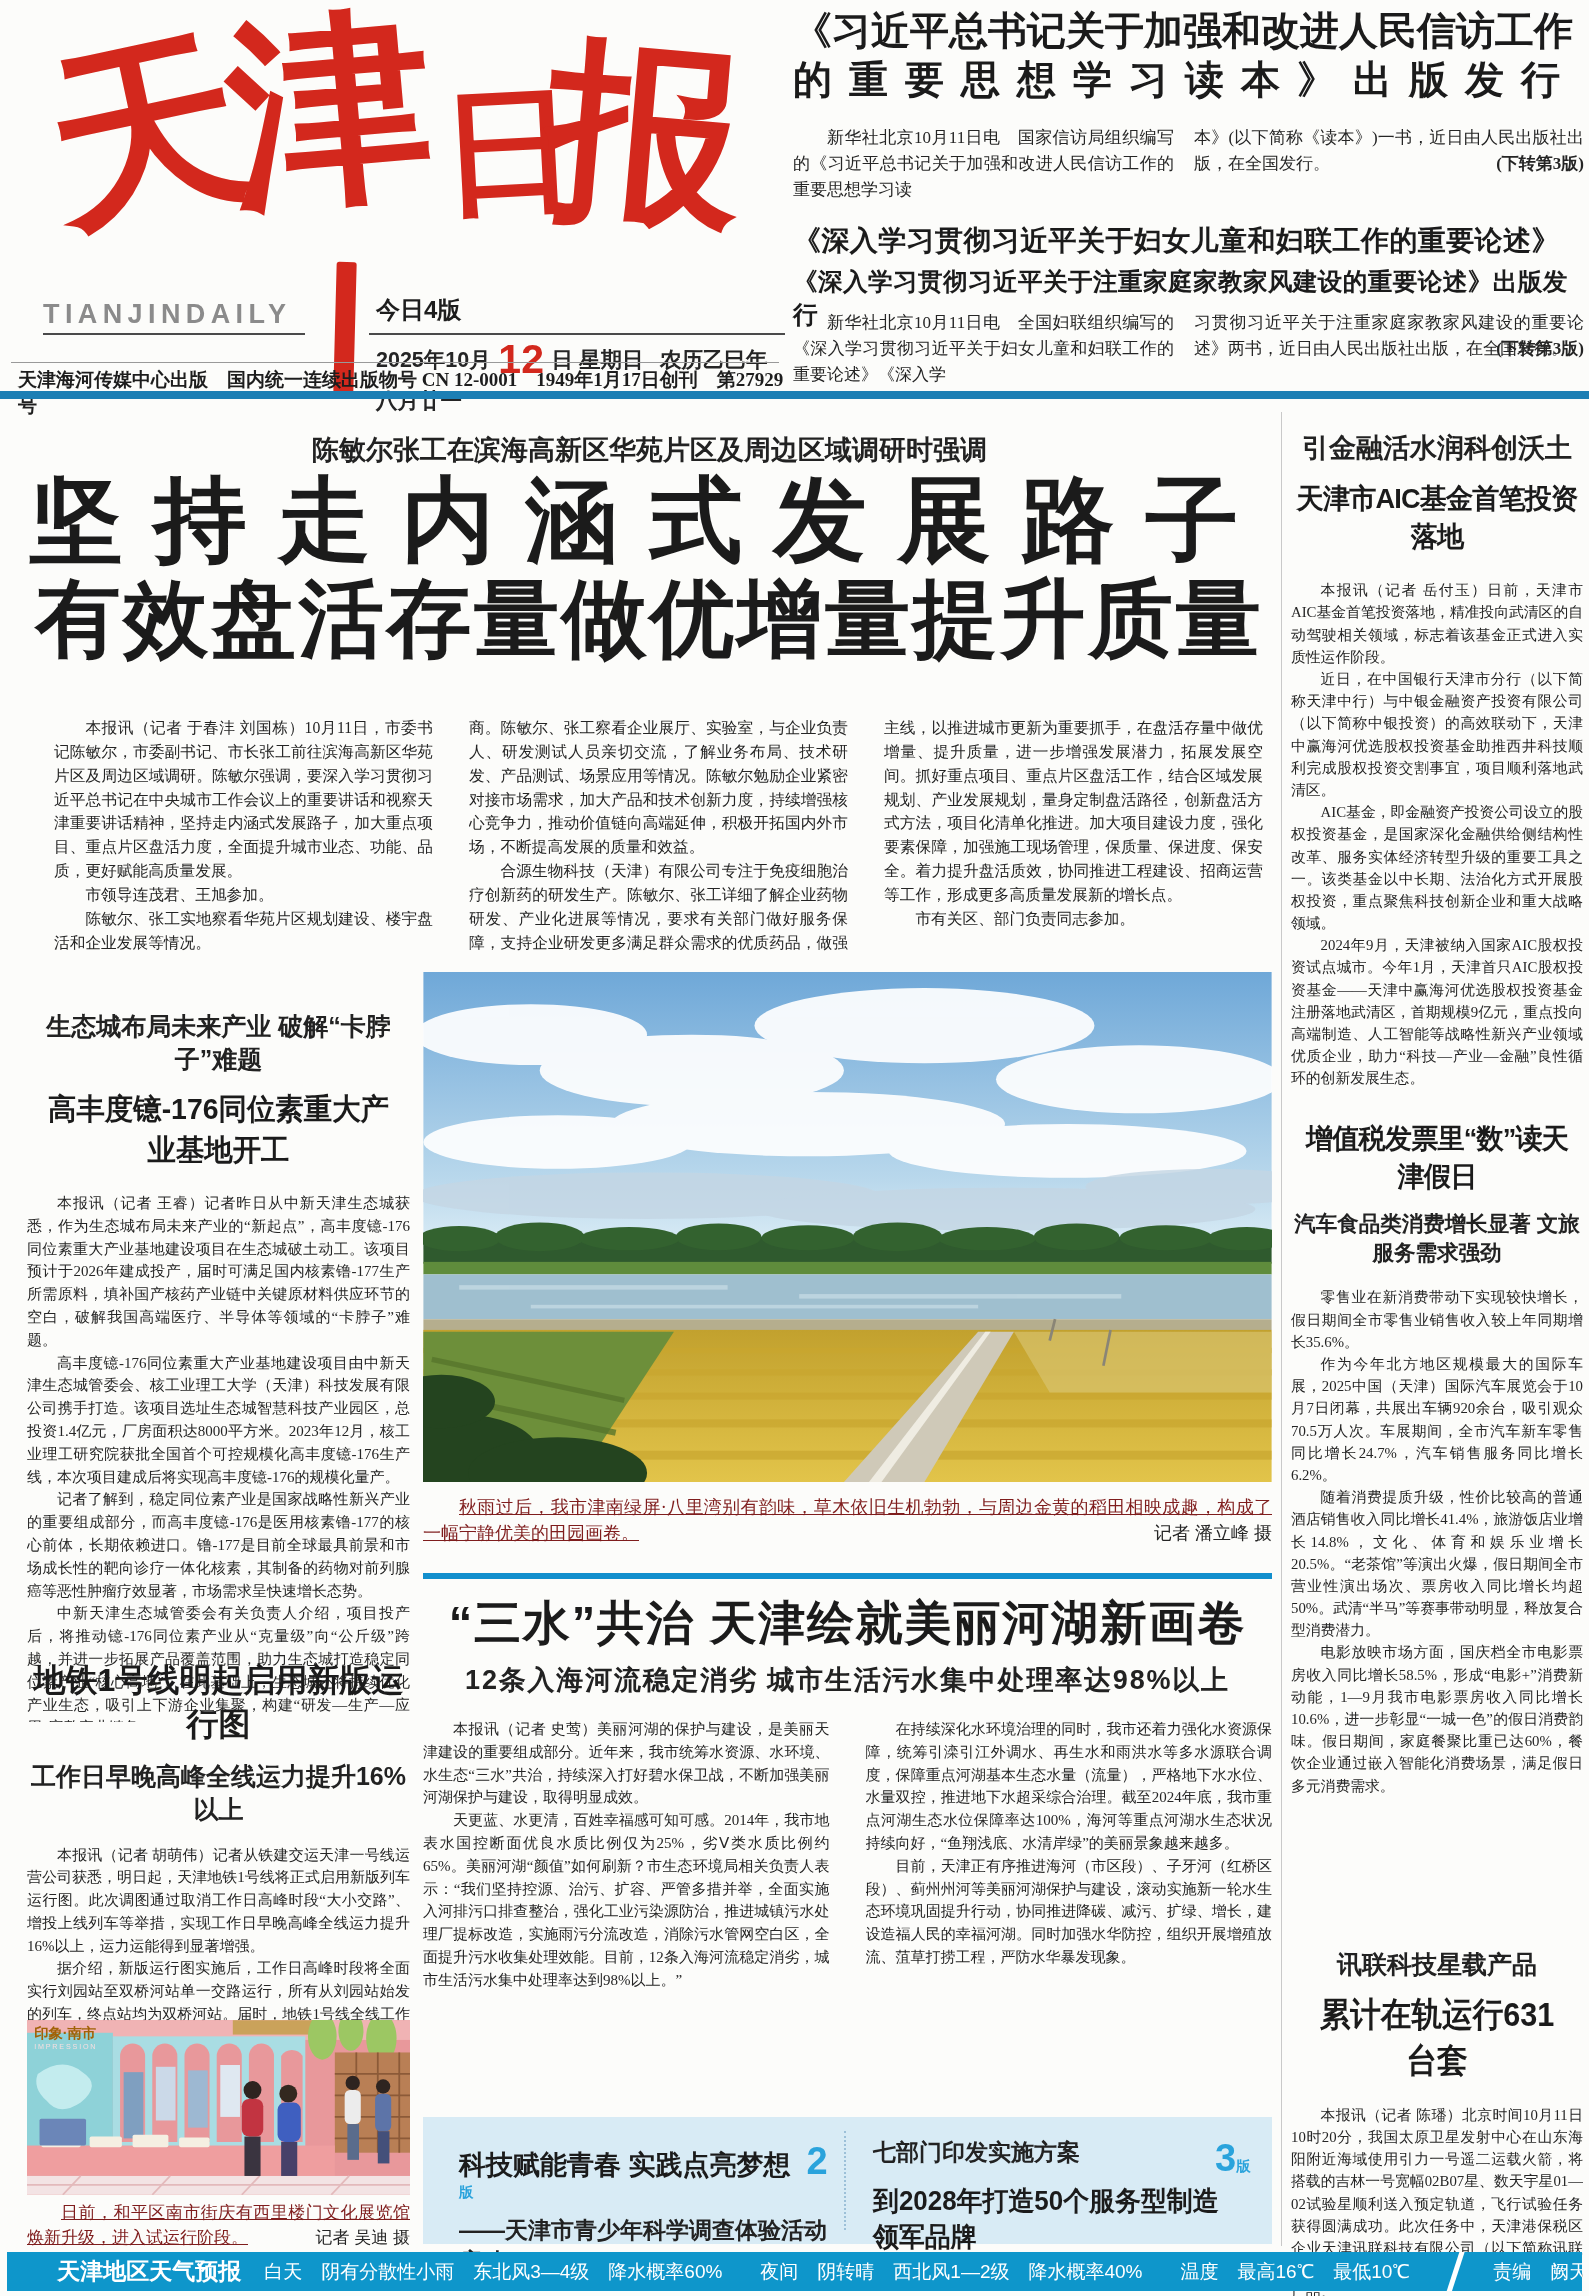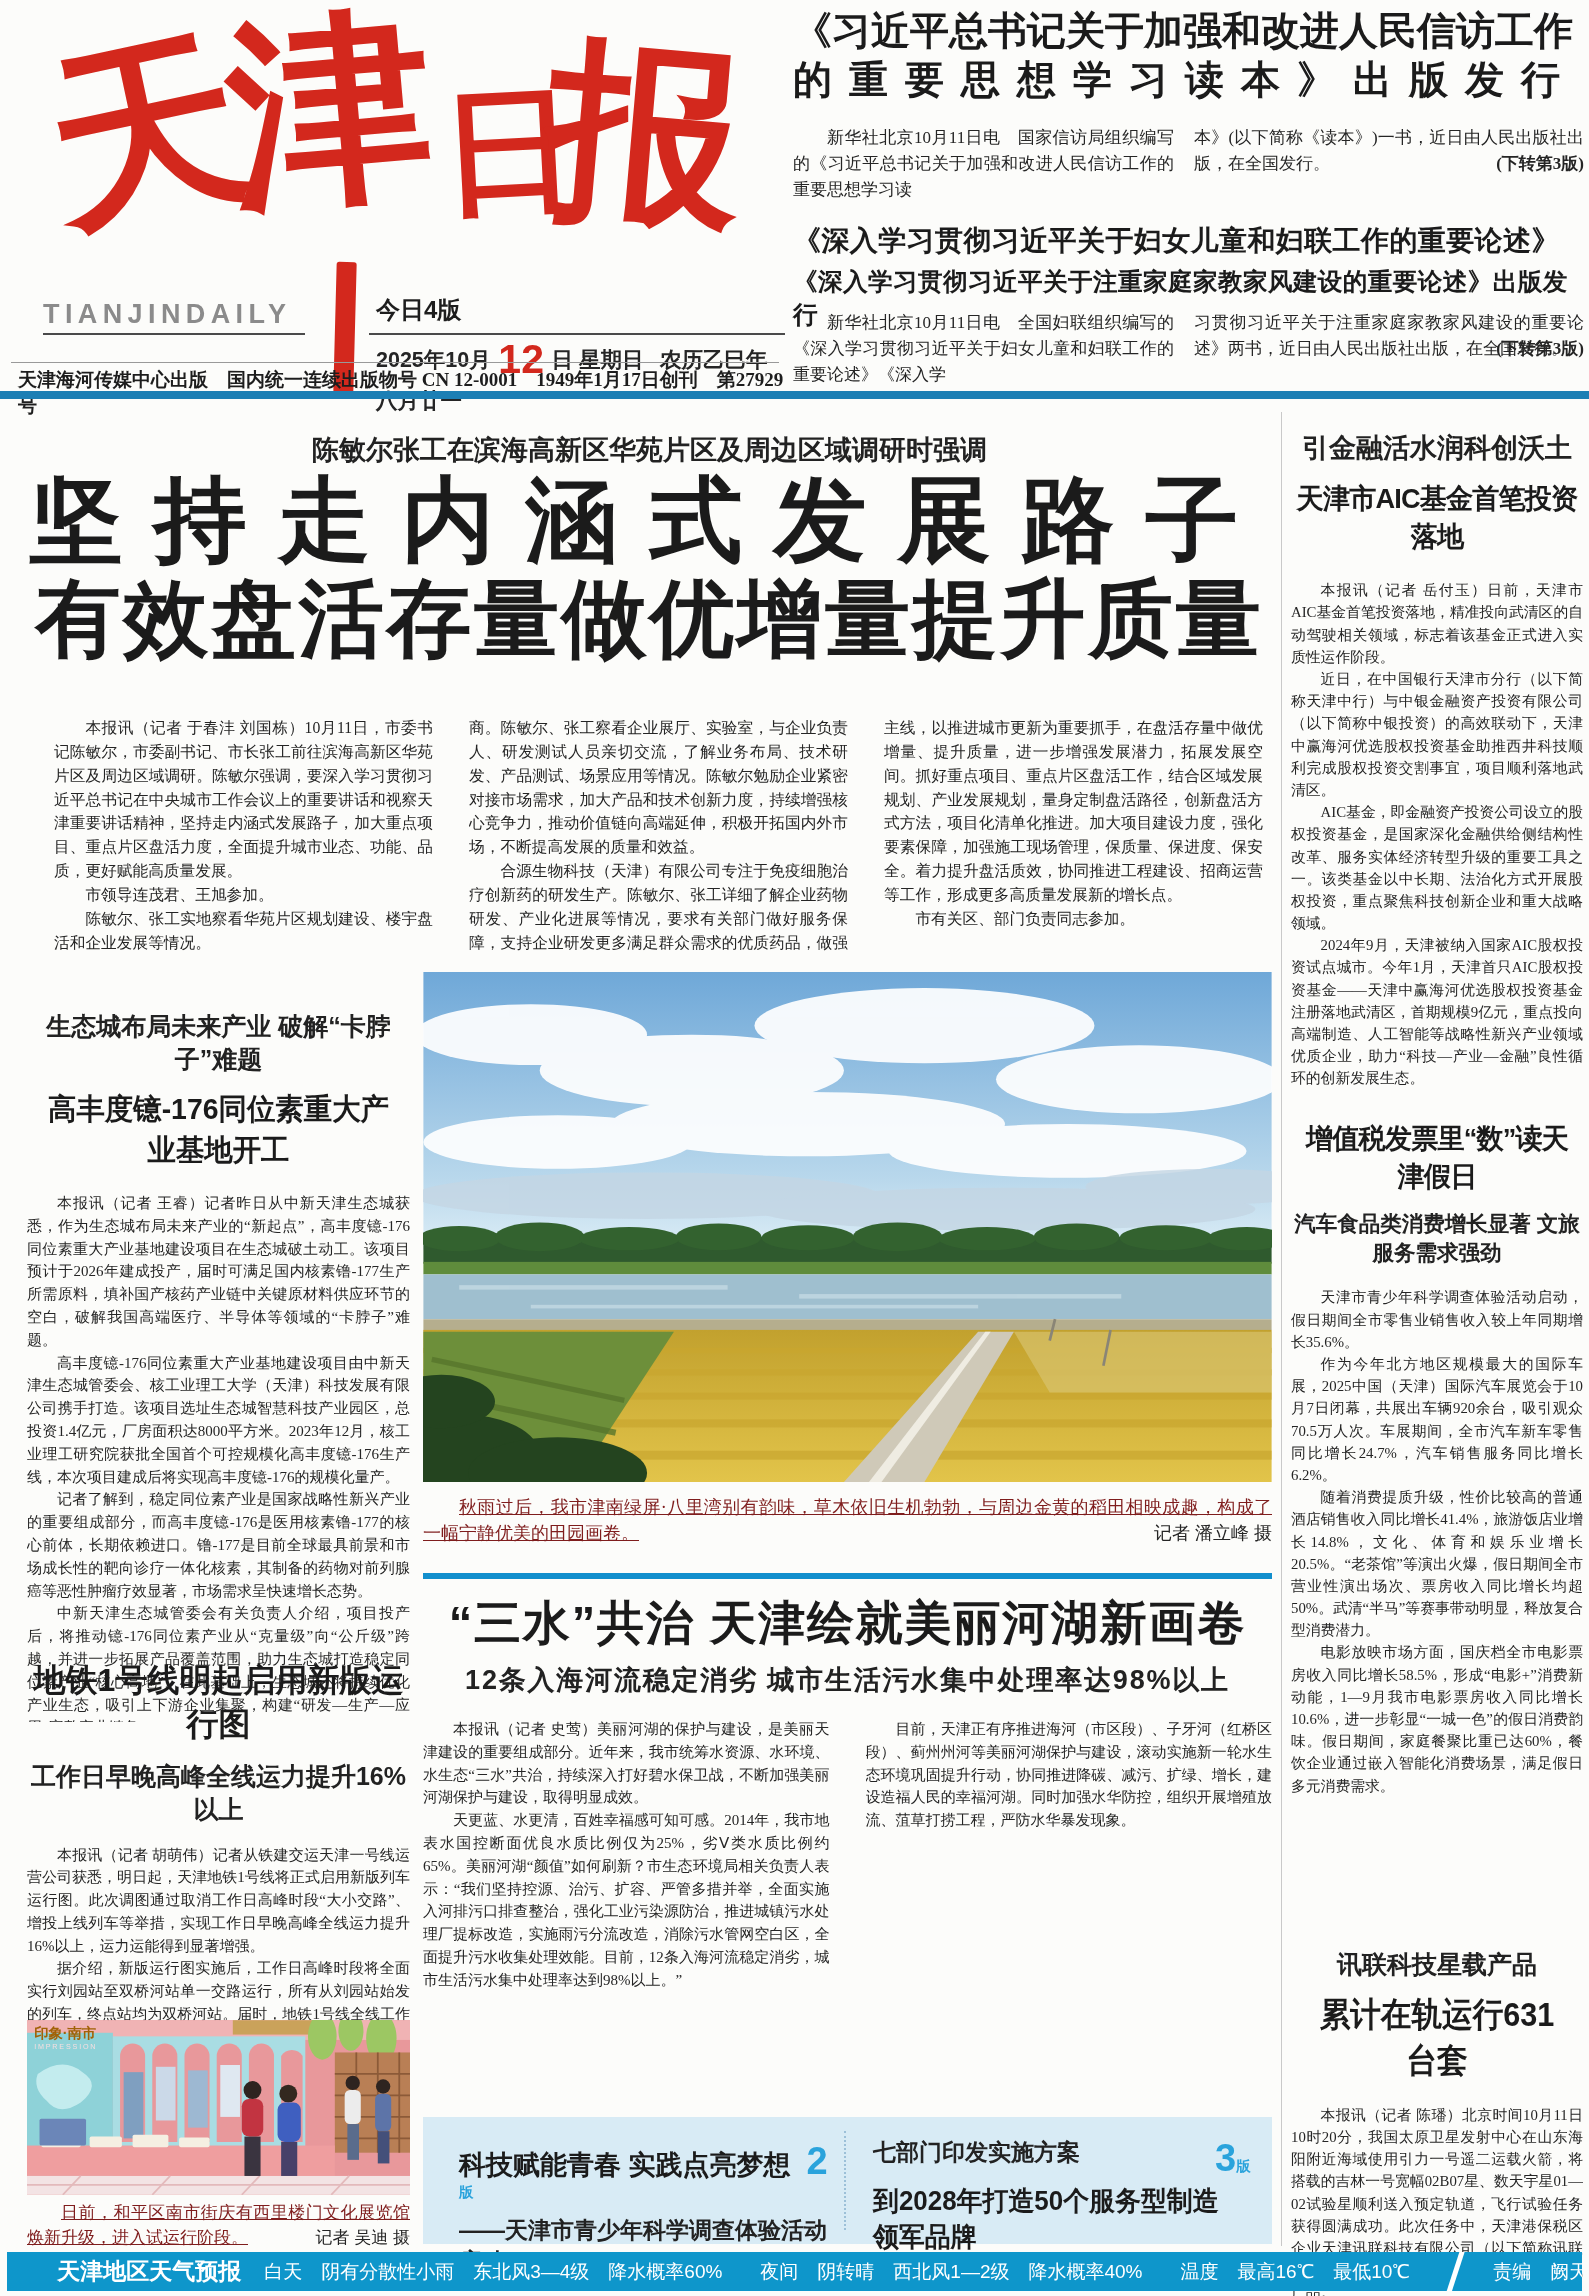--- a/index.html
+++ b/index.html
@@ -278,20 +278,21 @@
 
   <div class="abs" style="left:423px;top:1573px;width:849px;height:6.3px;background:#128fcd;"></div>
   <div class="abs hl" style="left:423px;top:1592px;width:849px;text-align:center;font-size:47px;letter-spacing:1.8px;">“三水”共治  天津绘就美丽河湖新画卷</div>
   <div class="abs kick" style="left:423px;top:1662px;width:849px;text-align:center;font-size:27px;letter-spacing:1.8px;">12条入海河流稳定消劣  城市生活污水集中处理率达98%以上</div>
   <div class="abs" style="left:423px;top:1718px;width:849px;height:374px;display:flex;gap:36px;">
     <div class="bodytxt" style="width:407px;height:374px;font-size:15px;">
       <p>本报讯（记者 史莺）美丽河湖的保护与建设，是美丽天津建设的重要组成部分。近年来，我市统筹水资源、水环境、水生态“三水”共治，持续深入打好碧水保卫战，不断加强美丽河湖保护与建设，取得明显成效。</p>
         <p>天更蓝、水更清，百姓幸福感可知可感。2014年，我市地表水国控断面优良水质比例仅为25%，劣Ⅴ类水质比例约65%。美丽河湖“颜值”如何刷新？市生态环境局相关负责人表示：“我们坚持控源、治污、扩容、严管多措并举，全面实施入河排污口排查整治，强化工业污染源防治，推进城镇污水处理厂提标改造，实施雨污分流改造，消除污水管网空白区，全面提升污水收集处理效能。目前，12条入海河流稳定消劣，城市生活污水集中处理率达到98%以上。”</p>
     </div>
     <div class="bodytxt" style="width:407px;height:374px;font-size:15px;">
+      <p>在持续深化水环境治理的同时，我市还着力强化水资源保障，统筹引滦引江外调水、再生水和雨洪水等多水源联合调度，保障重点河湖基本生态水量（流量），严格地下水水位、水量双控，推进地下水超采综合治理。截至2024年底，我市重点河湖生态水位保障率达100%，海河等重点河湖水生态状况持续向好，“鱼翔浅底、水清岸绿”的美丽景象越来越多。</p>
         <p>目前，天津正有序推进海河（市区段）、子牙河（红桥区段）、蓟州州河等美丽河湖保护与建设，滚动实施新一轮水生态环境巩固提升行动，协同推进降碳、减污、扩绿、增长，建设造福人民的幸福河湖。同时加强水华防控，组织开展增殖放流、菹草打捞工程，严防水华暴发现象。</p>
     </div>
   </div>
 
   <div class="abs" style="left:423px;top:2117px;width:849px;height:127px;background:#d8ebf5;display:flex;">
     <div style="width:421px;padding:23px 9px 0 36px;box-sizing:border-box;">
       <div>
         <span class="hl" style="font-size:27px;">科技赋能青春  实践点亮梦想</span>
         <span class="teaser-num" style="font-size:38px;padding-left:12.5px;">2</span><span class="sans" style="font-size:14.3px;font-weight:700;color:#2aa3dc;">版</span>
       </div>
@@ -316,21 +317,21 @@
     <div class="bodytxt" style="margin-top:23px;height:507px;">
       <p>本报讯（记者 岳付玉）日前，天津市AIC基金首笔投资落地，精准投向武清区的自动驾驶相关领域，标志着该基金正式进入实质性运作阶段。</p>
         <p>近日，在中国银行天津市分行（以下简称天津中行）与中银金融资产投资有限公司（以下简称中银投资）的高效联动下，天津中赢海河优选股权投资基金助推西井科技顺利完成股权投资交割事宜，项目顺利落地武清区。</p>
         <p>AIC基金，即金融资产投资公司设立的股权投资基金，是国家深化金融供给侧结构性改革、服务实体经济转型升级的重要工具之一。该类基金以中长期、法治化方式开展股权投资，重点聚焦科技创新企业和重大战略领域。</p>
         <p>2024年9月，天津被纳入国家AIC股权投资试点城市。今年1月，天津首只AIC股权投资基金——天津中赢海河优选股权投资基金注册落地武清区，首期规模9亿元，重点投向高端制造、人工智能等战略性新兴产业领域优质企业，助力“科技—产业—金融”良性循环的创新发展生态。</p>
     </div>
 
     <div class="hl" style="text-align:center;font-size:28px;margin-top:34px;letter-spacing:-0.9px;transform:scaleX(0.97);">增值税发票里“数”读天津假日</div>
     <div class="kick" style="text-align:center;font-size:21.5px;margin-top:12.5px;">汽车食品类消费增长显著  文旅服务需求强劲</div>
     <div class="bodytxt" style="margin-top:19.7px;height:632px;">
-        <p>天津市青少年科学调查体验活动启动，假日期间全市零售业销售收入较上年同期增长35.6%。</p>
+        <p>零售业在新消费带动下实现较快增长，假日期间全市零售业销售收入较上年同期增长35.6%。</p>
         <p>作为今年北方地区规模最大的国际车展，2025中国（天津）国际汽车展览会于10月7日闭幕，共展出车辆920余台，吸引观众70.5万人次。车展期间，全市汽车新车零售同比增长24.7%，汽车销售服务同比增长6.2%。</p>
         <p>随着消费提质升级，性价比较高的普通酒店销售收入同比增长41.4%，旅游饭店业增长14.8%，文化、体育和娱乐业增长20.5%。“老茶馆”等演出火爆，假日期间全市营业性演出场次、票房收入同比增长均超50%。武清“半马”等赛事带动明显，释放复合型消费潜力。</p>
         <p>电影放映市场方面，国庆档全市电影票房收入同比增长58.5%，形成“电影+”消费新动能，1—9月我市电影票房收入同比增长10.6%，进一步彰显“一城一色”的假日消费韵味。假日期间，家庭餐聚比重已达60%，餐饮企业通过嵌入智能化消费场景，满足假日多元消费需求。</p>
     </div>
 
     <div class="kick" style="text-align:center;font-size:25px;margin-top:30px;">讯联科技星载产品</div>
     <div class="hl" style="text-align:center;font-size:34px;margin-top:10.7px;transform:scaleX(0.9);">累计在轨运行631台套</div>
     <div class="bodytxt" style="margin-top:19.7px;height:213px;">
       <p>本报讯（记者 陈璠）北京时间10月11日10时20分，我国太原卫星发射中心在山东海阳附近海域使用引力一号遥二运载火箭，将搭载的吉林一号宽幅02B07星、数天宇星01—02试验星顺利送入预定轨道，飞行试验任务获得圆满成功。此次任务中，天津港保税区企业天津讯联科技有限公司（以下简称讯联科技）作为关键技术支撑力量，新增7台星载产品。</p>
     </div>

